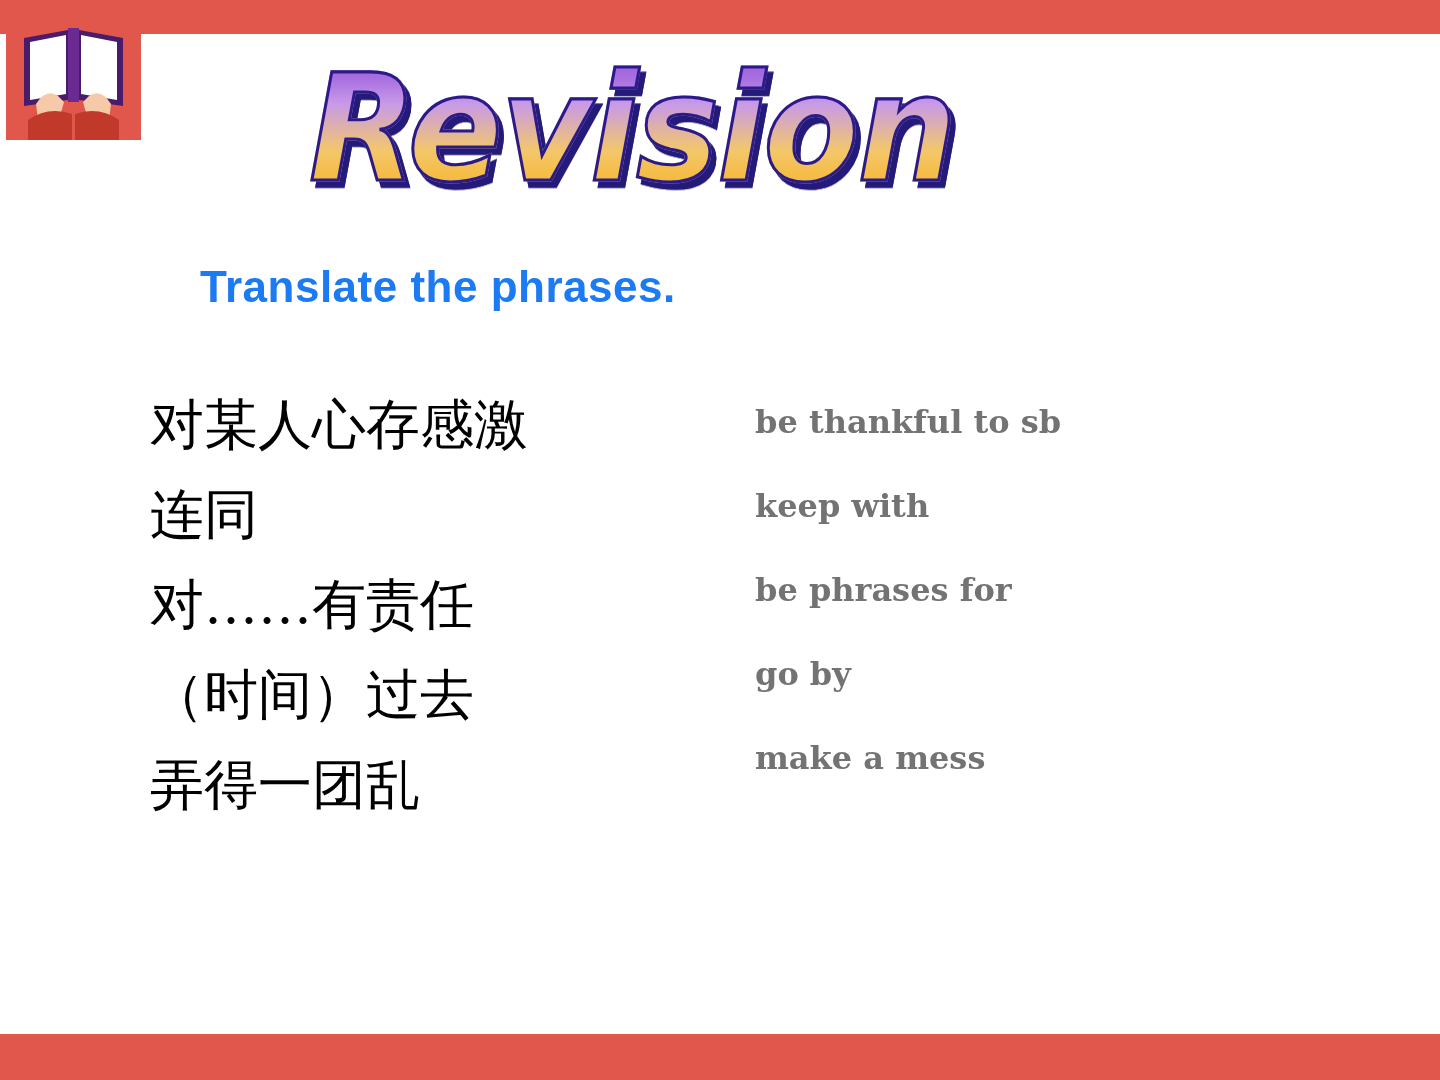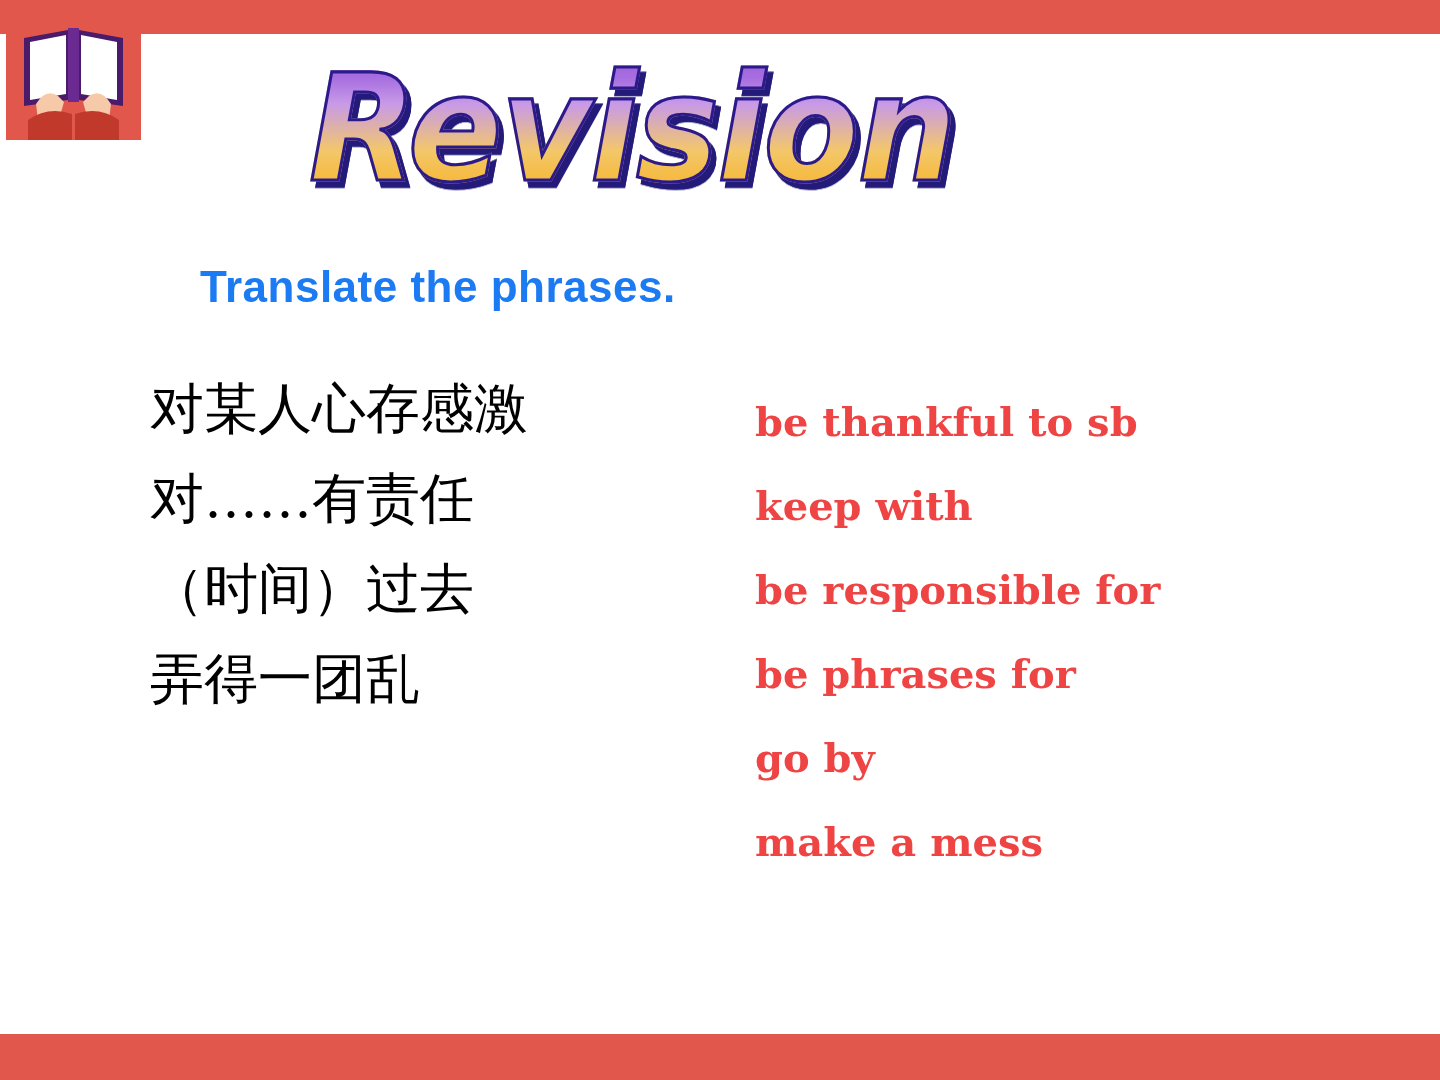--- a/index.html
+++ b/index.html
@@ -101,42 +101,42 @@
     font-size: 44px;
     color: #1C7BF2;
     letter-spacing: 0.5px;
     margin-left: 40px;
   }
 
   
   .col-cn {
     position: absolute;
     left: 150px;
-    top: 364px;
+    top: 380px;
     width: 600px;
   }
   .col-en {
     position: absolute;
     left: 755px;
     top: 380px;
     width: 660px;
   }
   .cn-line {
     font-family: "DejaVu Serif", "Liberation Serif", serif;
     font-size: 54px;
     line-height: 90px;
     color: #000000;
     white-space: nowrap;
   }
   .en-line {
     font-family: "DejaVu Serif", "Liberation Serif", serif;
     font-weight: bold;
-    font-size: 40px;
+    font-size: 32px;
     line-height: 84px;
-    color: #ef4444;
+    color: #737373;
     white-space: nowrap;
   }
 </style>
 </head>
 <body>
 
 <div class="slide">
 
   <div class="bar-top"></div>
   <div class="bar-top-inner"></div>
@@ -157,29 +157,29 @@
   </div>
 
   <div class="title-wrap">
     <span class="wordart">Revision</span>
   </div>
 
   <div class="subhead">Translate the phrases.</div>
 
   <div class="col-cn">
     <div class="cn-line">对某人心存感激</div>
+    <div class="cn-line">连同</div>
     <div class="cn-line">对……有责任</div>
     <div class="cn-line">（时间）过去</div>
     <div class="cn-line">弄得一团乱</div>
   </div>
 
   <div class="col-en">
     <div class="en-line">be thankful to sb</div>
     <div class="en-line">keep with</div>
-    <div class="en-line">be responsible for</div>
     <div class="en-line">be phrases for</div>
     <div class="en-line">go by</div>
     <div class="en-line">make a mess</div>
   </div>
 
   <div class="bar-bottom-line"></div>
   <div class="bar-bottom"></div>
 
 </div>
 

